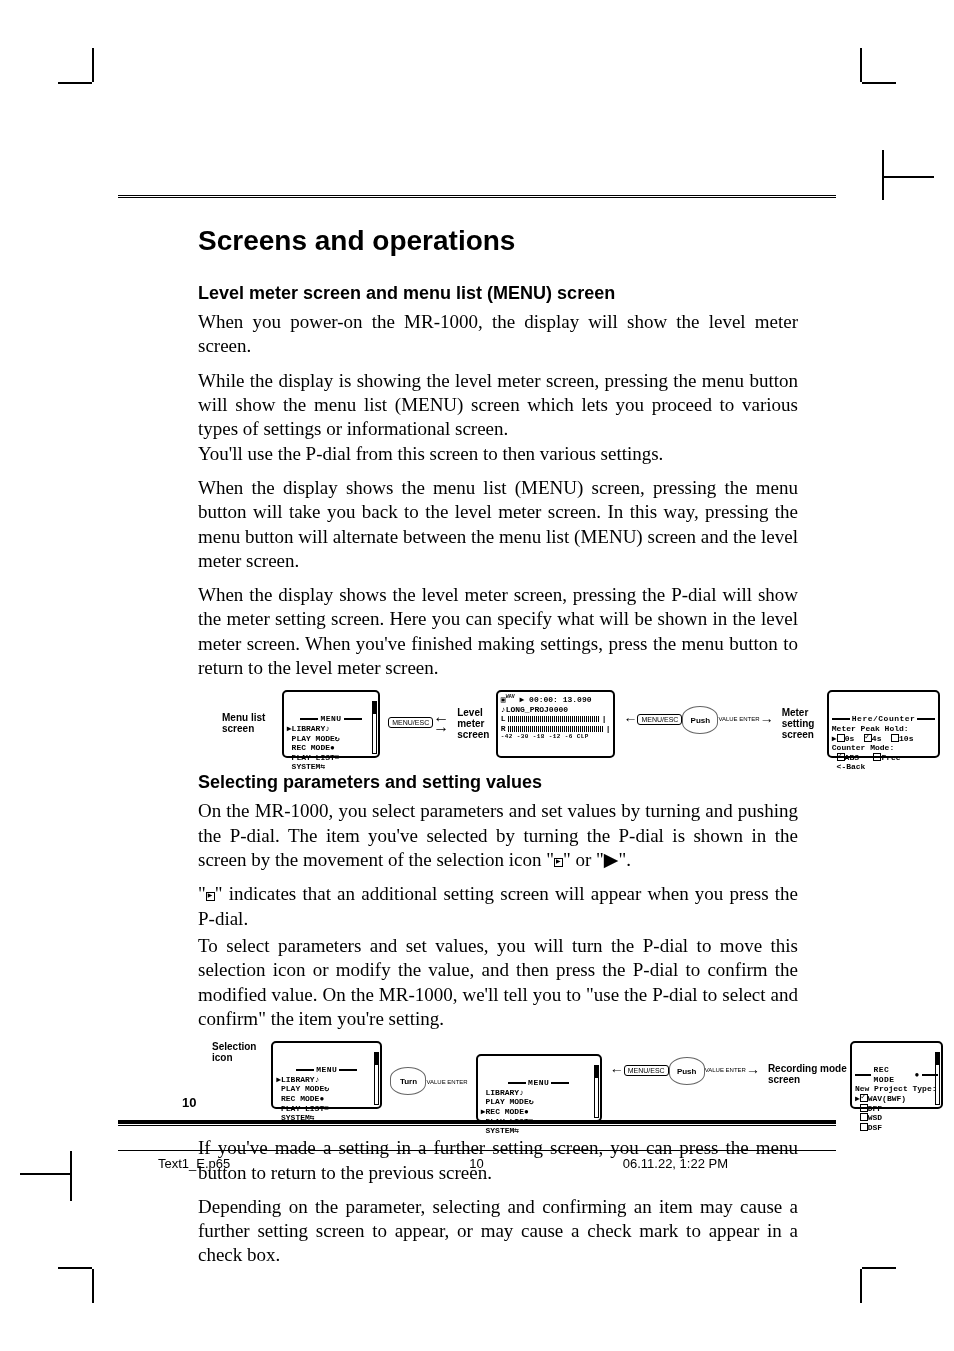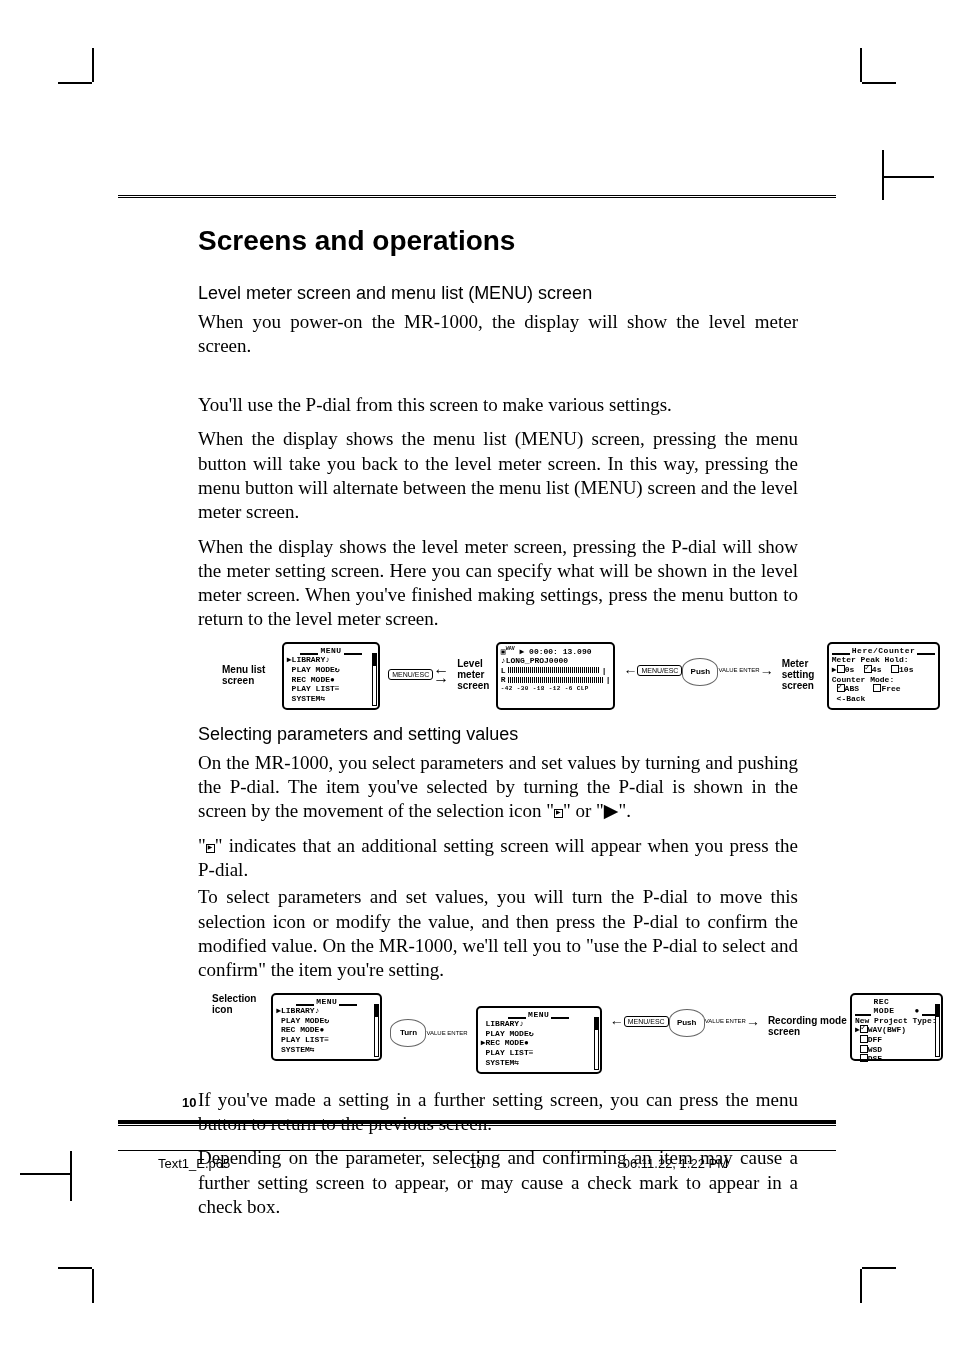--- a/index.html
+++ b/index.html
@@ -32,21 +32,21 @@
       width: 600px;
     }
     h1 {
       font-family: Arial, Helvetica, sans-serif;
       font-weight: bold;
       font-size: 28px;
       margin-bottom: 26px;
     }
     h2 {
       font-family: Arial, Helvetica, sans-serif;
-      font-weight: normal;
+      font-weight: bold;
       font-size: 18px;
       margin-bottom: 6px;
     }
     p {
       font-size: 19px;
       line-height: 1.28;
       margin-bottom: 10px;
       text-align: justify;
     }
     .page-num {
@@ -96,21 +96,21 @@
       width: 126px;
       height: 68px;
       padding: 2px 3px;
       font-family: 'Courier New', monospace;
       font-size: 8px;
       font-weight: bold;
       line-height: 1.2;
       background: #fff;
       position: relative;
     }
-    .lcd .title-bar { display:flex; align-items:flex-end; justify-content:center; gap:2px; letter-spacing:0.5px; }
+    .lcd .title-bar { display:flex; align-items:center; justify-content:center; gap:2px; letter-spacing:0.5px;margin-top:20px; }
     .lcd .hr { display:inline-block; width:18px; border-top:2px double #000; vertical-align:middle; }
     .lcd .row { white-space: nowrap; display:flex; justify-content:flex-start; }
     .lcd .rowr { white-space: nowrap; }
     .scroll-ind { position:absolute; right:1px; top:9px; bottom:2px; width:5px; border:1px solid #000; }
     .scroll-ind::before { content:''; position:absolute; top:0; left:0; right:0; height:12px; background:#000; }
     .arrows { display:flex; flex-direction:column; align-items:center; font-size:16px; line-height:0.6; margin-top:22px; }
     .btn-box { border:1px solid #000; border-radius:3px; padding:1px 3px; font-size:7px; font-family:Arial; margin-top:24px; }
     .dial {
       width: 36px; height: 28px; border:1px solid #666; border-radius:50% / 40%;
       display:flex; align-items:center; justify-content:center;
@@ -142,21 +142,21 @@
 <div class="crop-mark crop-ml-h"></div>
 <div class="crop-mark crop-ml-v"></div>
 
 <div class="top-rule"></div>
 
 <div class="content">
   <h1>Screens and operations</h1>
 
   <h2>Level meter screen and menu list (MENU) screen</h2>
   <p>When you power-on the MR-1000, the display will show the level meter screen.</p>
-  <p><br><span>You'll use the P-dial from this screen to make various settings.</span></p>
+  <p><span>While the display is showing the level meter screen, pressing the menu button will show the menu list (MENU) screen which lets you proceed to various types of settings or informational screen.</span><br><span>You'll use the P-dial from this screen to then various settings.</span></p>
   <p>When the display shows the menu list (MENU) screen, pressing the menu button will take you back to the level meter screen. In this way, pressing the menu button will alternate between the menu list (MENU) screen and the level meter screen.</p>
   <p>When the display shows the level meter screen, pressing the P-dial will show the meter setting screen. Here you can specify what will be shown in the level meter screen. When you've finished making settings, press the menu button to return to the level meter screen.</p>
 
   <div class="figure-row">
     <div class="col">
       <div class="fig-label">Menu list screen</div>
       <div class="lcd">
         <div class="title-bar">
             <span class="hr"></span>
             <span>MENU</span>

